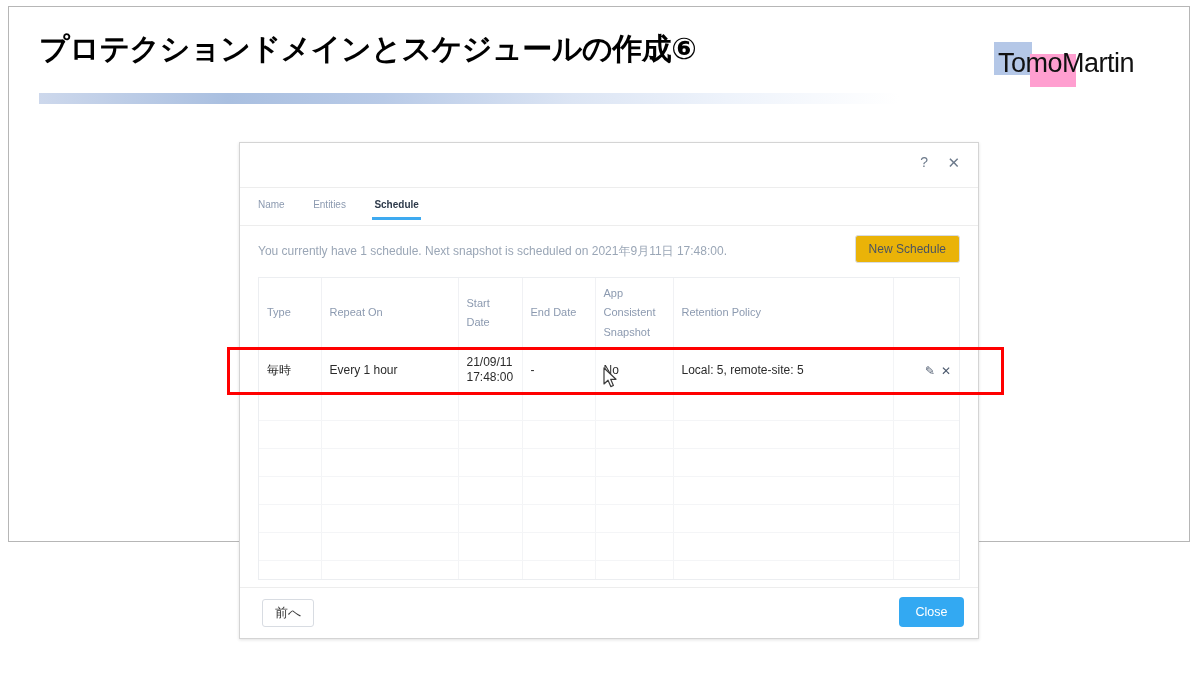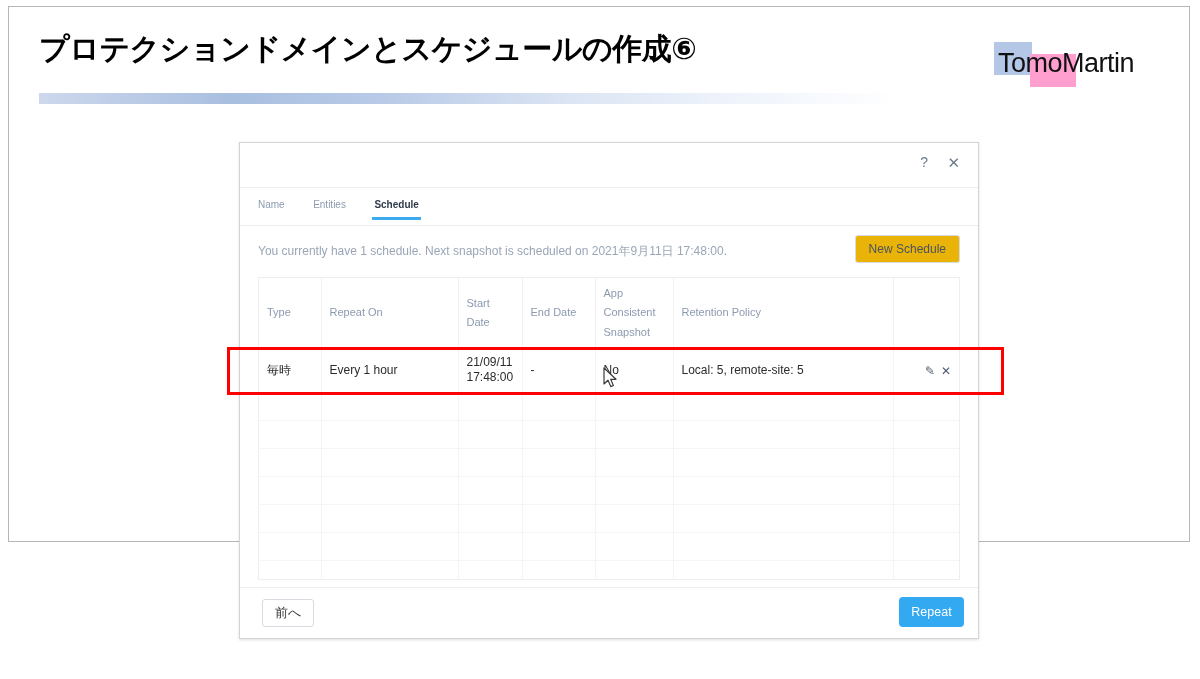--- a/index.html
+++ b/index.html
@@ -435,21 +435,21 @@
               <td></td>
               <td></td>
             </tr>
 
         </tbody>
       </table>
     </div>
 
     <div class="dlg-footer">
       <button class="btn-prev">前へ</button>
-      <button class="btn-close">Repeat</button>
+      <button class="btn-close">Close</button>
     </div>
 
   </div>
 
   <div id="red-box"></div>
 
   <div id="cursor">
     <svg width="16" height="22" viewBox="0 0 16 22" xmlns="http://www.w3.org/2000/svg">
       <path d="M1 1 L1 17 L5 13.2 L7.8 19.6 L10.4 18.5 L7.7 12.3 L13 12.3 Z" fill="#ffffff" stroke="#3c3c3c" stroke-width="1.2" stroke-linejoin="round"></path>
     </svg>

